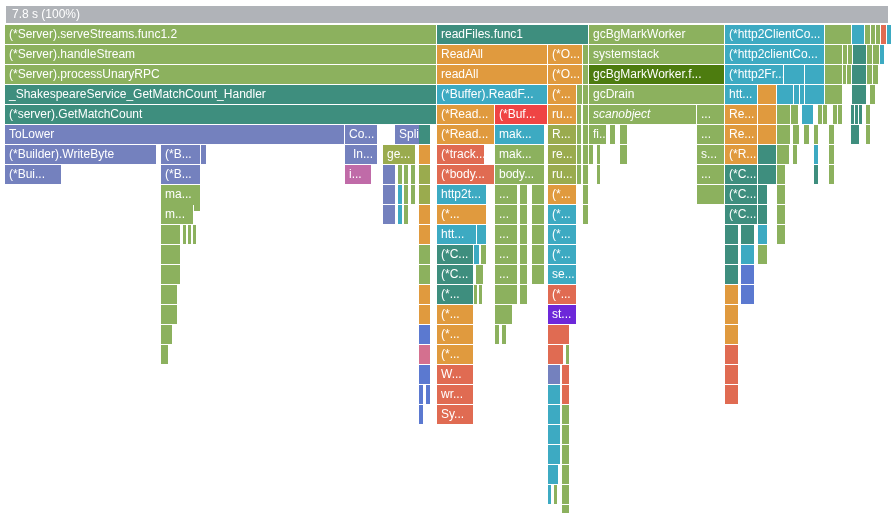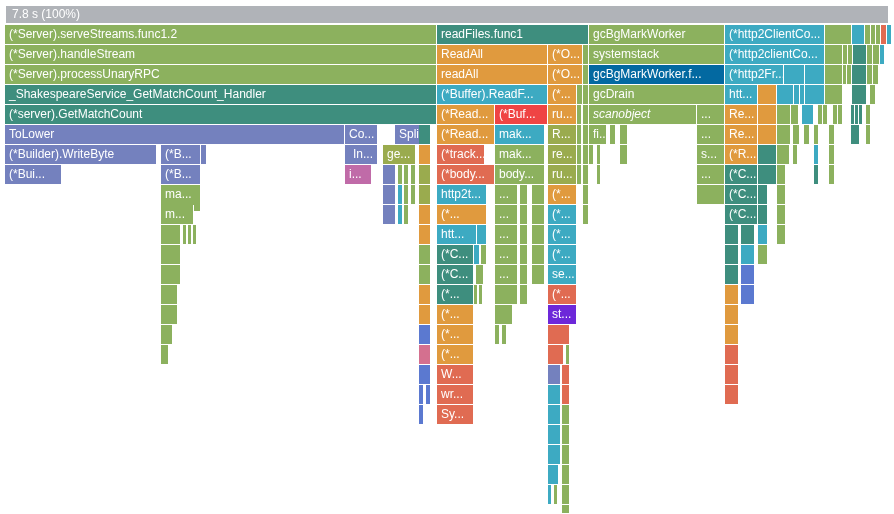--- a/index.html
+++ b/index.html
@@ -63,21 +63,21 @@
       <div class="frame nolabel" style="left: 843px; top: 45px; width: 5px; height: 20px; background: rgb(140, 177, 94);"></div>
       <div class="frame nolabel" style="left: 848px; top: 45px; width: 5px; height: 20px; background: rgb(140, 177, 94);"></div>
       <div class="frame nolabel" style="left: 853px; top: 45px; width: 14px; height: 20px; background: rgb(62, 142, 126);"></div>
       <div class="frame nolabel" style="left: 867px; top: 45px; width: 6px; height: 20px; background: rgb(140, 177, 94);"></div>
       <div class="frame nolabel" style="left: 873px; top: 45px; width: 7px; height: 20px; background: rgb(140, 177, 94);"></div>
       <div class="frame nolabel" style="left: 880px; top: 45px; width: 5px; height: 20px; background: rgb(61, 170, 194);"></div>
       <div class="frame" title="(*Server).processUnaryRPC" style="left: 5px; top: 65px; width: 432px; height: 20px; background: rgb(140, 177, 94);">(*Server).processUnaryRPC</div>
       <div class="frame" title="readAll" style="left: 437px; top: 65px; width: 111px; height: 20px; background: rgb(224, 154, 62);">readAll</div>
       <div class="frame" title="(*O..." style="left: 548px; top: 65px; width: 35px; height: 20px; background: rgb(224, 154, 62);">(*O...</div>
       <div class="frame nolabel" style="left: 583px; top: 65px; width: 6px; height: 20px; background: rgb(140, 177, 94);"></div>
-      <div class="frame" title="gcBgMarkWorker.f..." style="left: 589px; top: 65px; width: 136px; height: 20px; background: #0369a1;">gcBgMarkWorker.f...</div>
+      <div class="frame" title="gcBgMarkWorker.f..." style="left: 589px; top: 65px; width: 136px; height: 20px; background: #4d7c0f;">gcBgMarkWorker.f...</div>
       <div class="frame" title="(*http2Fr..." style="left: 725px; top: 65px; width: 59px; height: 20px; background: rgb(61, 170, 194);">(*http2Fr...</div>
       <div class="frame nolabel" style="left: 784px; top: 65px; width: 21px; height: 20px; background: rgb(61, 170, 194);"></div>
       <div class="frame nolabel" style="left: 805px; top: 65px; width: 20px; height: 20px; background: rgb(61, 170, 194);"></div>
       <div class="frame nolabel" style="left: 825px; top: 65px; width: 18px; height: 20px; background: rgb(140, 177, 94);"></div>
       <div class="frame nolabel" style="left: 843px; top: 65px; width: 4px; height: 20px; background: rgb(140, 177, 94);"></div>
       <div class="frame nolabel" style="left: 847px; top: 65px; width: 5px; height: 20px; background: rgb(140, 177, 94);"></div>
       <div class="frame nolabel" style="left: 852px; top: 65px; width: 15px; height: 20px; background: rgb(62, 142, 126);"></div>
       <div class="frame nolabel" style="left: 867px; top: 65px; width: 6px; height: 20px; background: rgb(140, 177, 94);"></div>
       <div class="frame nolabel" style="left: 873px; top: 65px; width: 6px; height: 20px; background: rgb(140, 177, 94);"></div>
       <div class="frame" title="_ShakespeareService_GetMatchCount_Handler" style="left: 5px; top: 85px; width: 432px; height: 20px; background: rgb(62, 142, 126);">_ShakespeareService_GetMatchCount_Handler</div>

